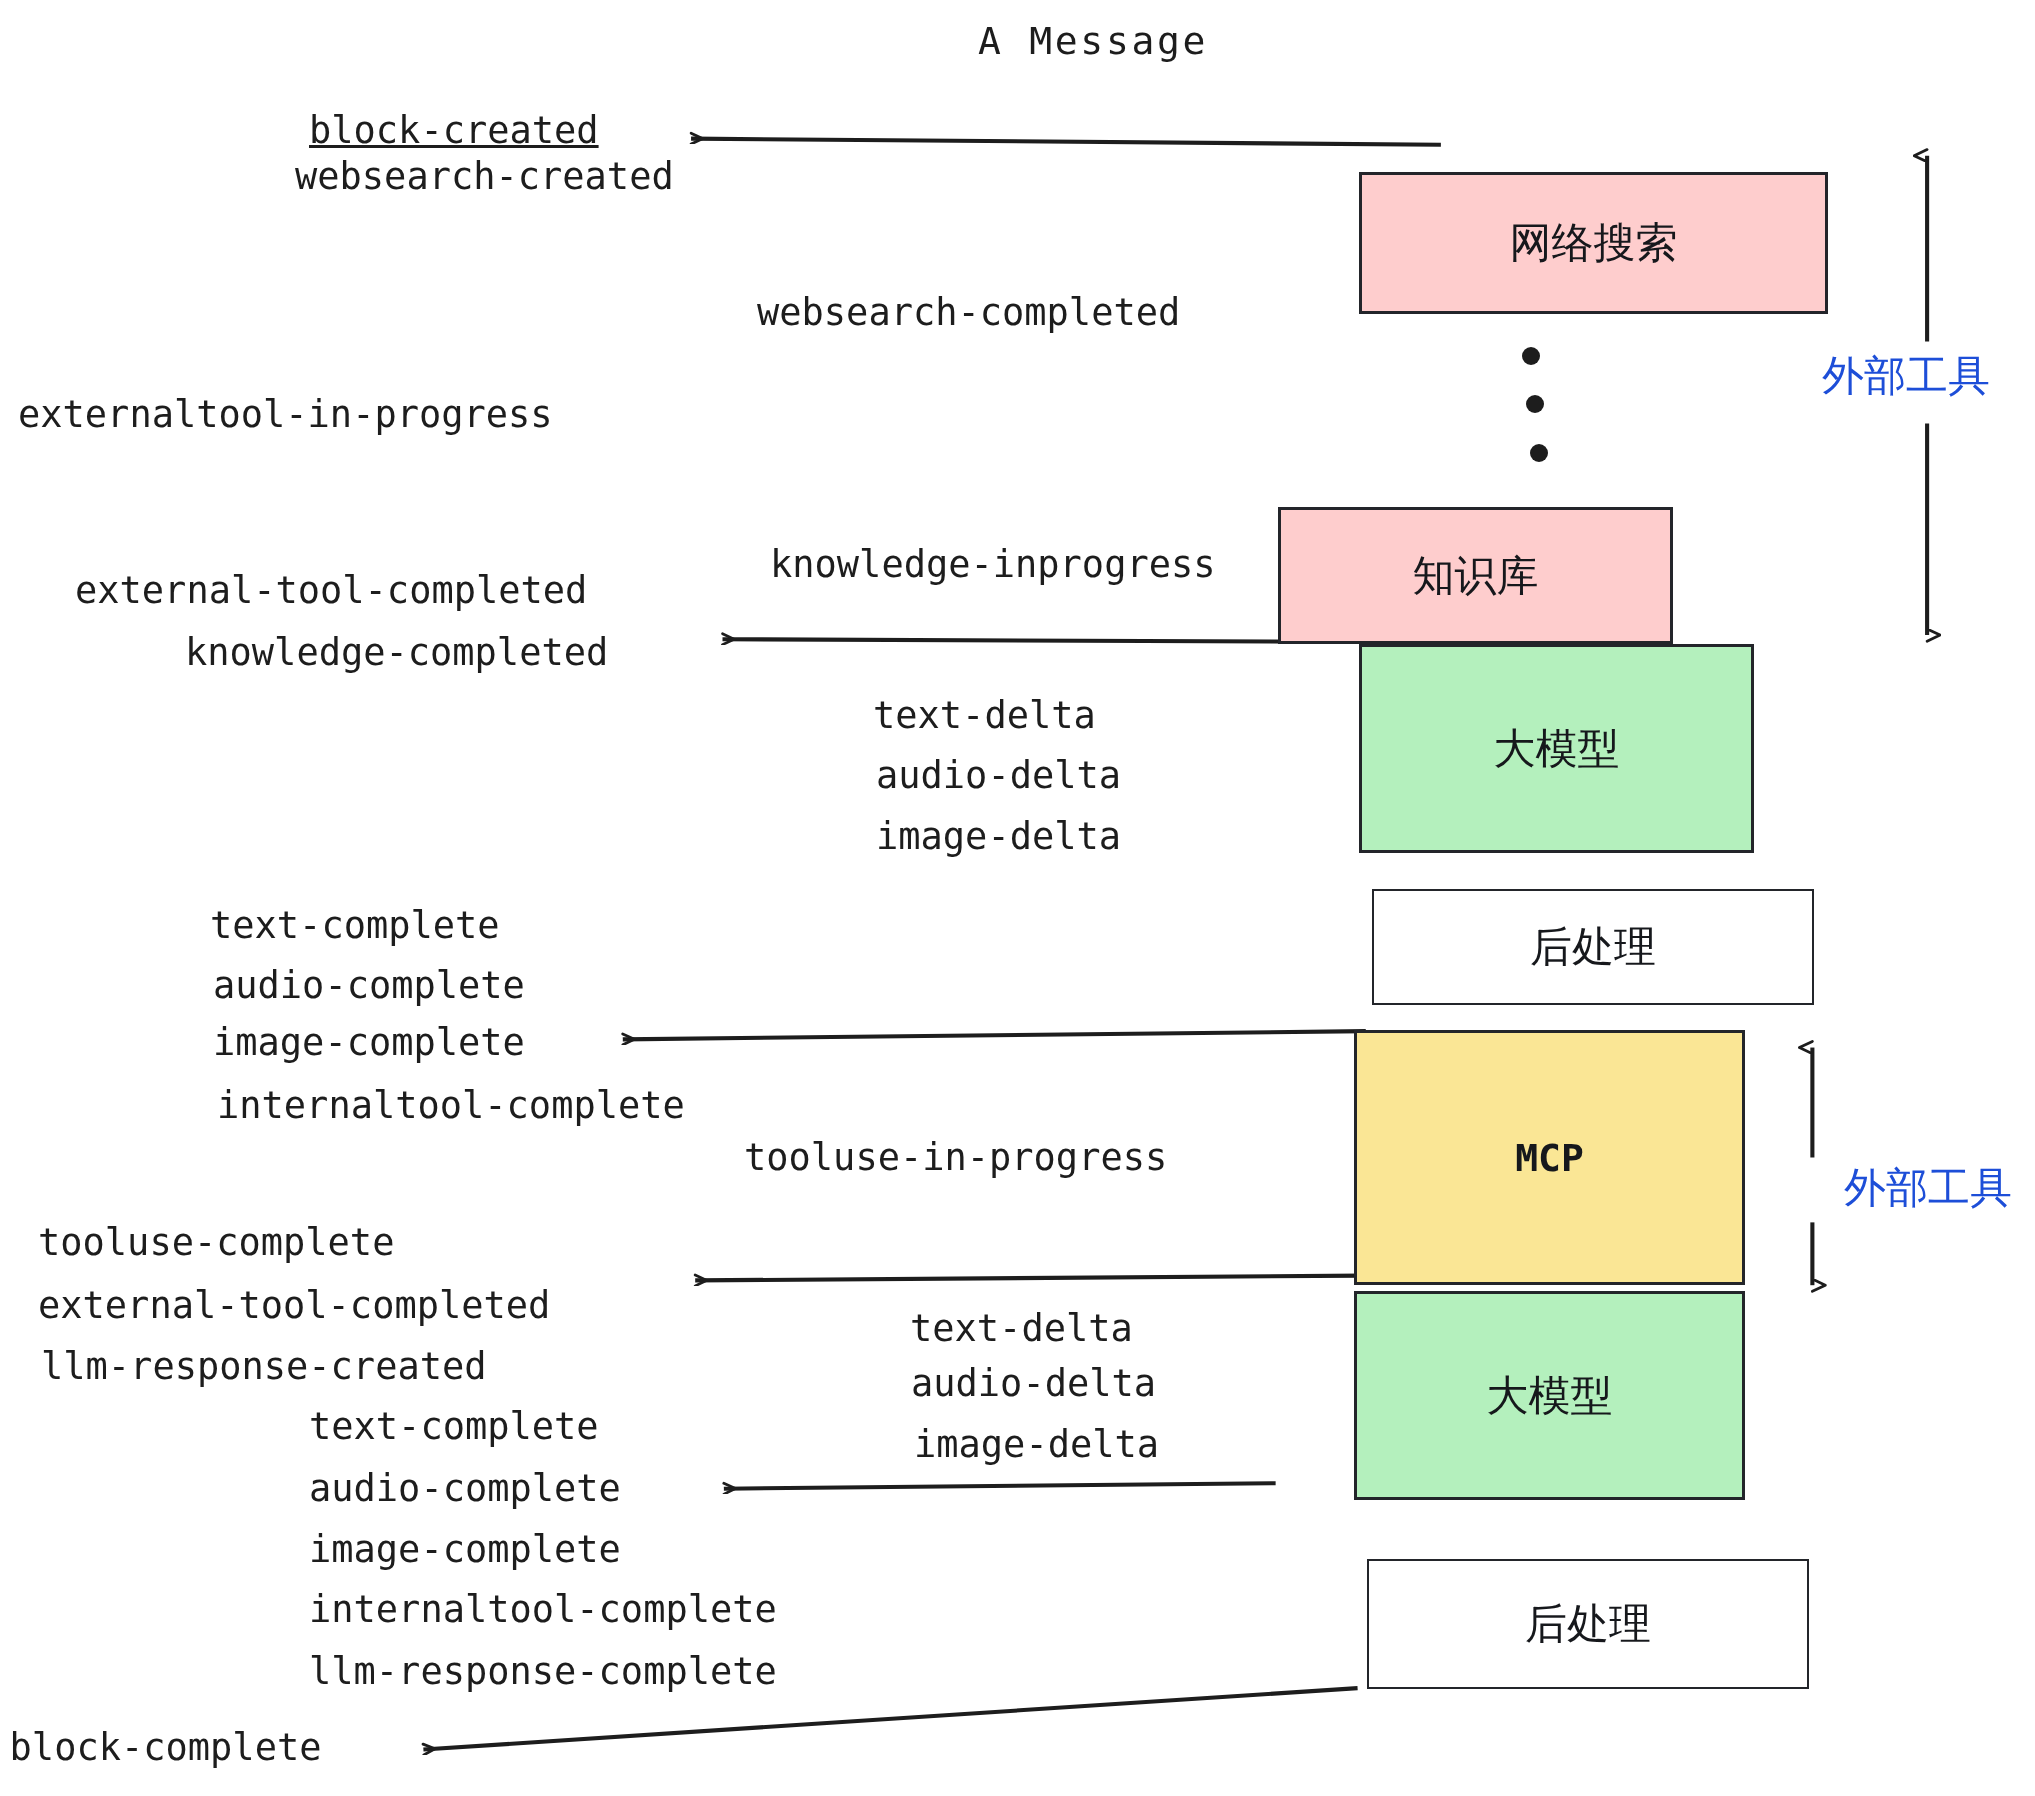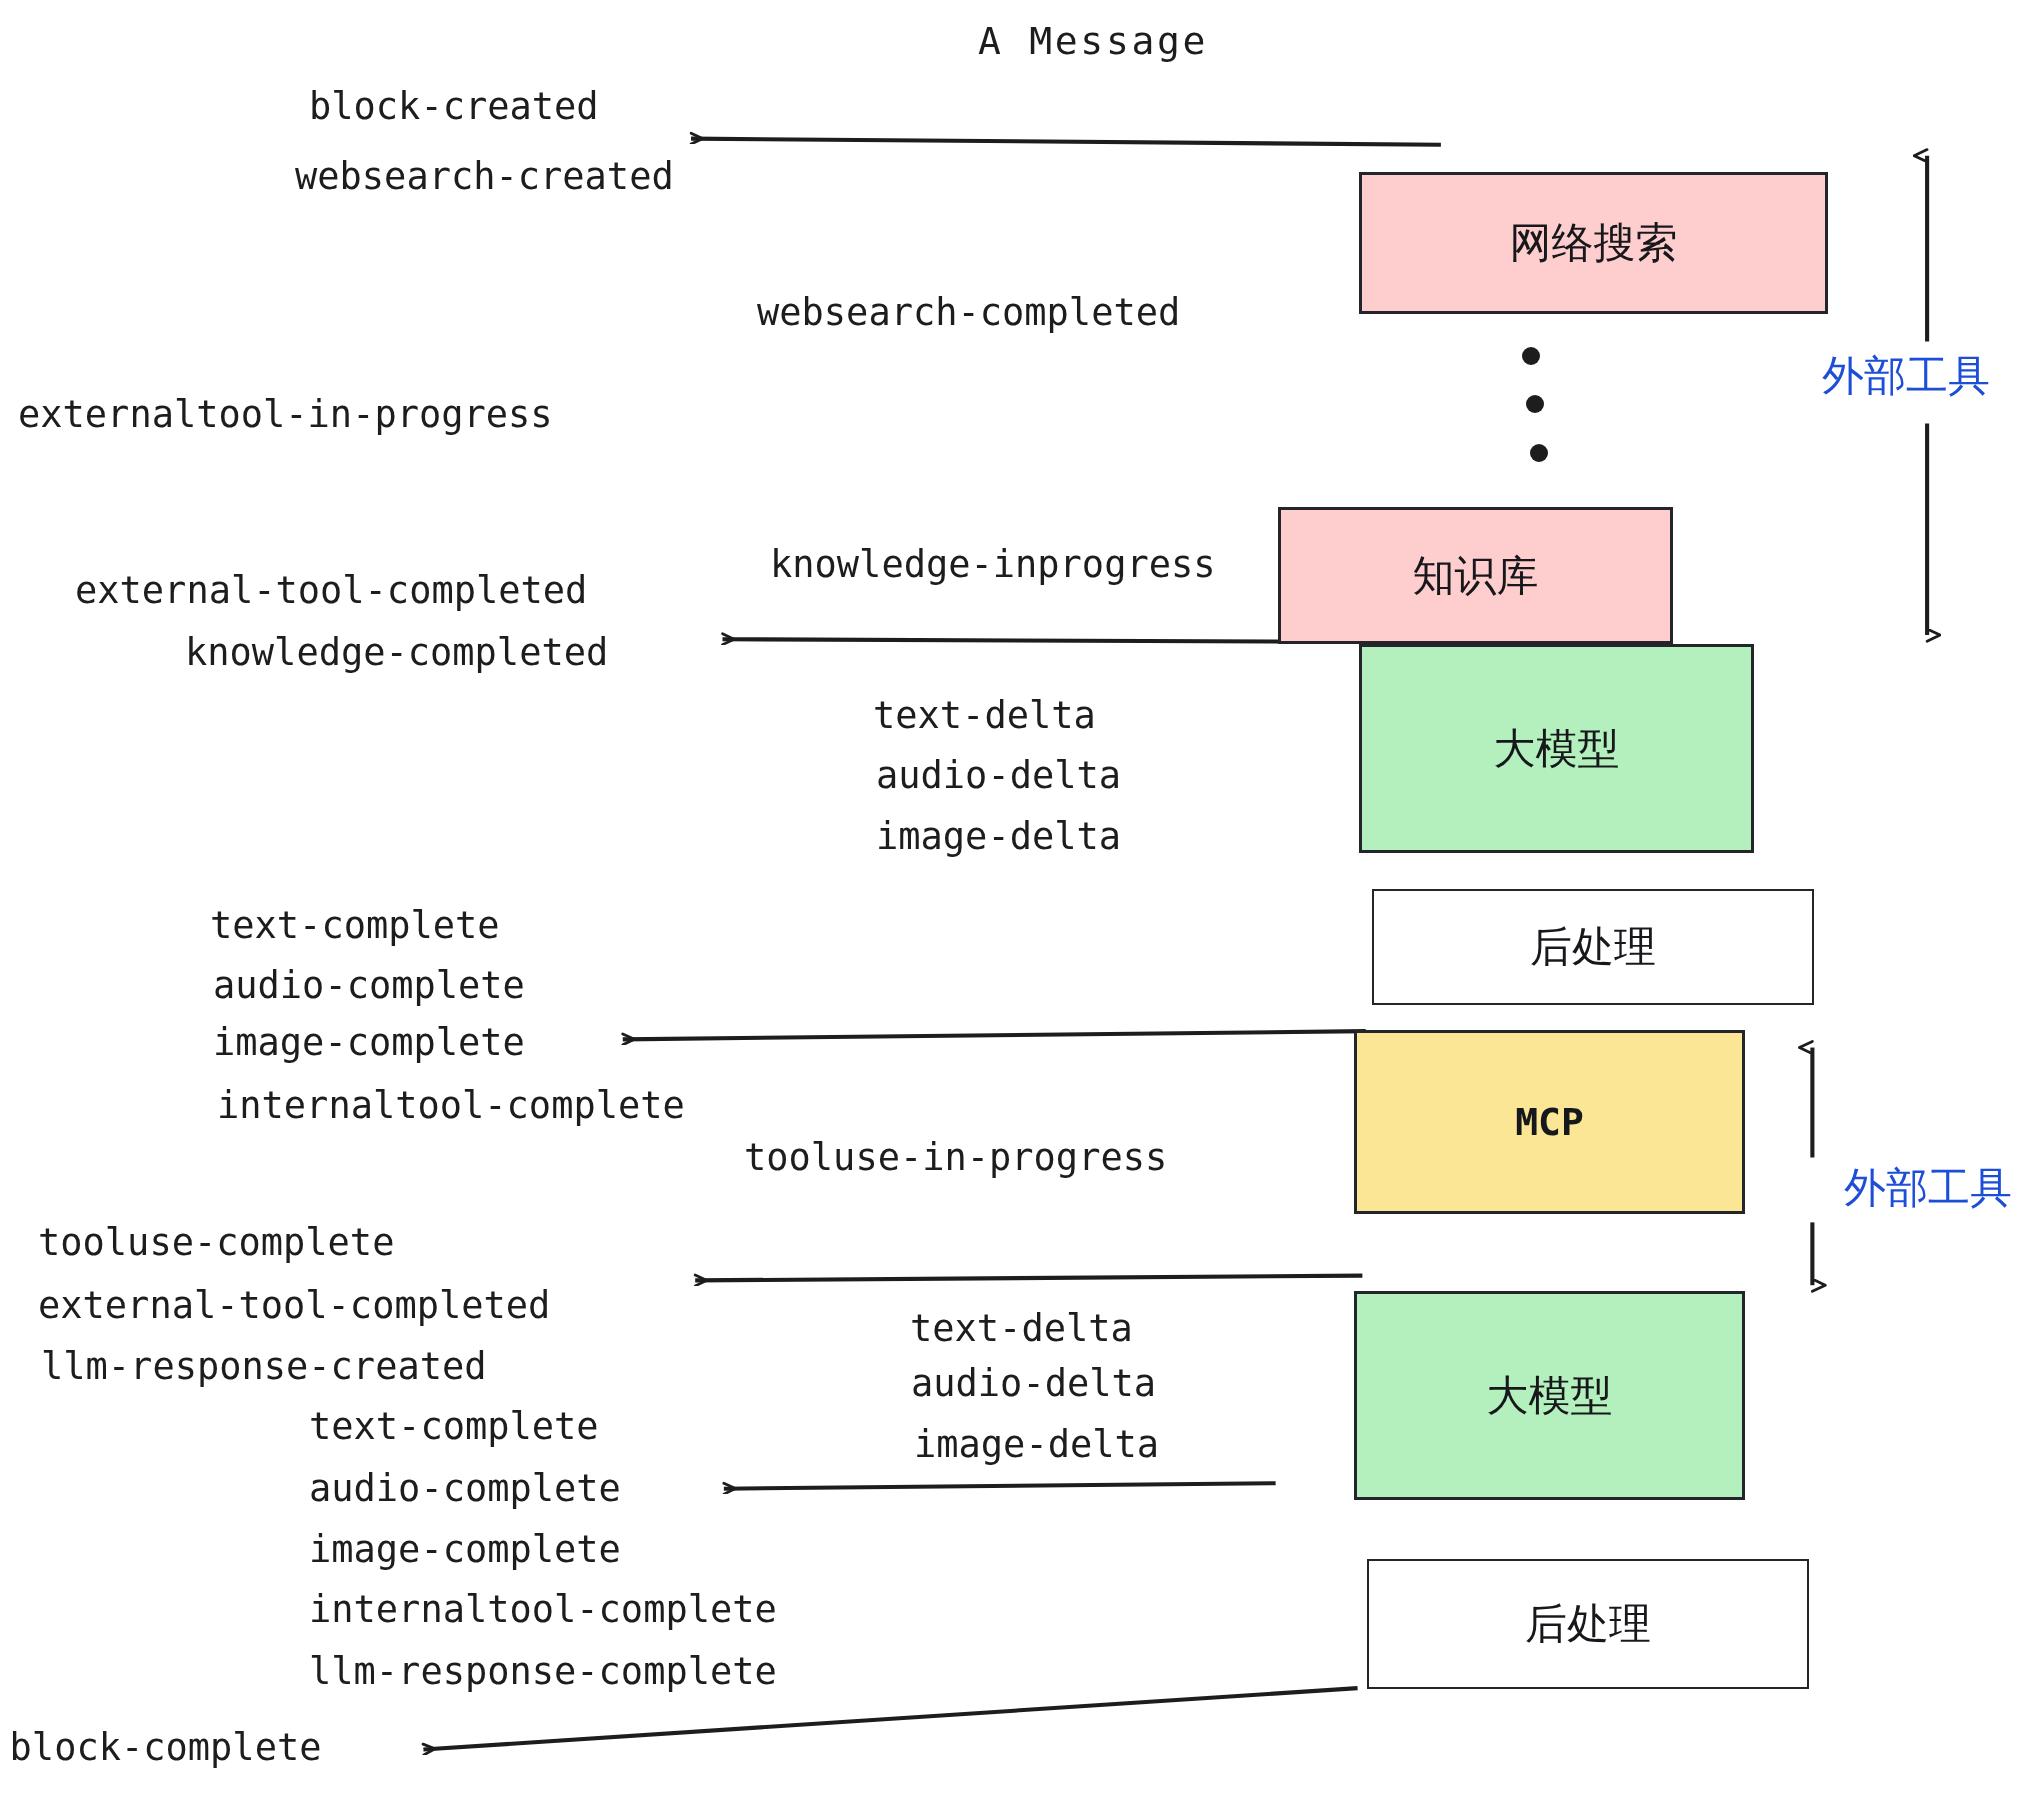--- a/index.html
+++ b/index.html
@@ -122,40 +122,40 @@
   </div>
 
   <div class="node cjk" style="left:1359px; top:644px; width:395px; height:209px; background:#b4f0bd;">
     <span>大模型</span>
   </div>
 
   <div class="node cjk thin" style="left:1363px; top:889px; width:442px; height:116px; background:#ffffff;">
     <span>后处理</span>
   </div>
 
-  <div class="node latin" style="left:1354px; top:1030px; width:391px; height:184px; background:#fae695;">
+  <div class="node latin" style="left:1354px; top:1030px; width:391px; height:255px; background:#fae695;">
     <span>MCP</span>
   </div>
 
   <div class="node cjk" style="left:1354px; top:1291px; width:391px; height:209px; background:#b4f0bd;">
     <span>大模型</span>
   </div>
 
   <div class="node cjk thin" style="left:1358px; top:1559px; width:442px; height:130px; background:#ffffff;">
     <span>后处理</span>
   </div>
 
   <div class="dot" style="left:1522px; top:347px;"></div>
   <div class="dot" style="left:1526px; top:395px;"></div>
   <div class="dot" style="left:1530px; top:444px;"></div>
 
   <div class="grouplabel" style="left:1822px; top:348px;">外部工具</div>
   <div class="grouplabel" style="left:1844px; top:1160px;">外部工具</div>
 
-  <div class="evt" style="left:309px;  top:88px;">block-created</div>
+  <div class="evt" style="left:309px;  top:112px;text-decoration:underline;">block-created</div>
   <div class="evt" style="left:295px;  top:158px;">websearch-created</div>
   <div class="evt" style="left:757px; top:294px;">websearch-completed</div>
   <div class="evt" style="left:18px;   top:396px;">externaltool-in-progress</div>
   <div class="evt" style="left:770px; top:546px;">knowledge-inprogress</div>
   <div class="evt" style="left:75px;  top:572px;">external-tool-completed</div>
   <div class="evt" style="left:185px;  top:634px;">knowledge-completed</div>
   <div class="evt" style="left:873px; top:697px;">text-delta</div>
   <div class="evt" style="left:876px; top:757px;">audio-delta</div>
   <div class="evt" style="left:876px; top:818px;">image-delta</div>
   <div class="evt" style="left:210px;  top:907px;">text-complete</div>

